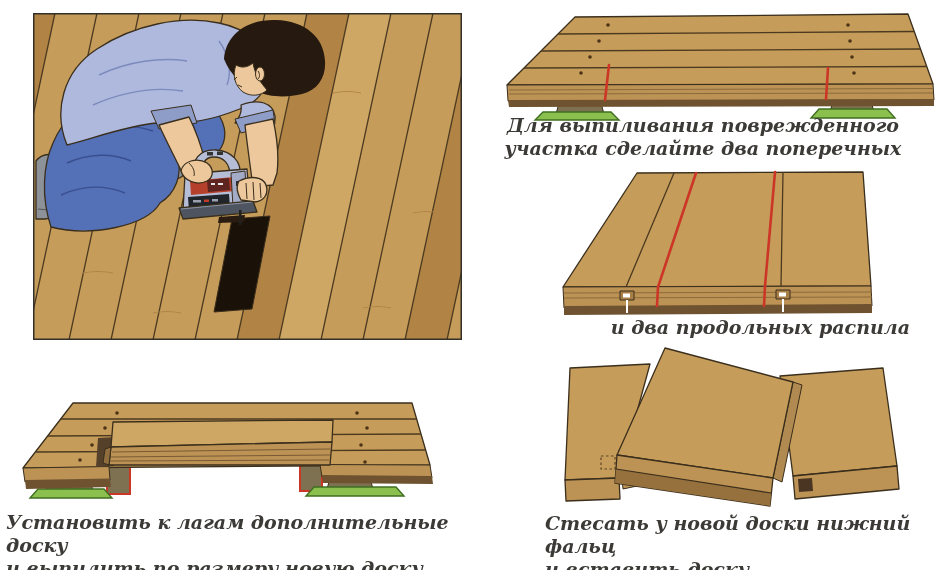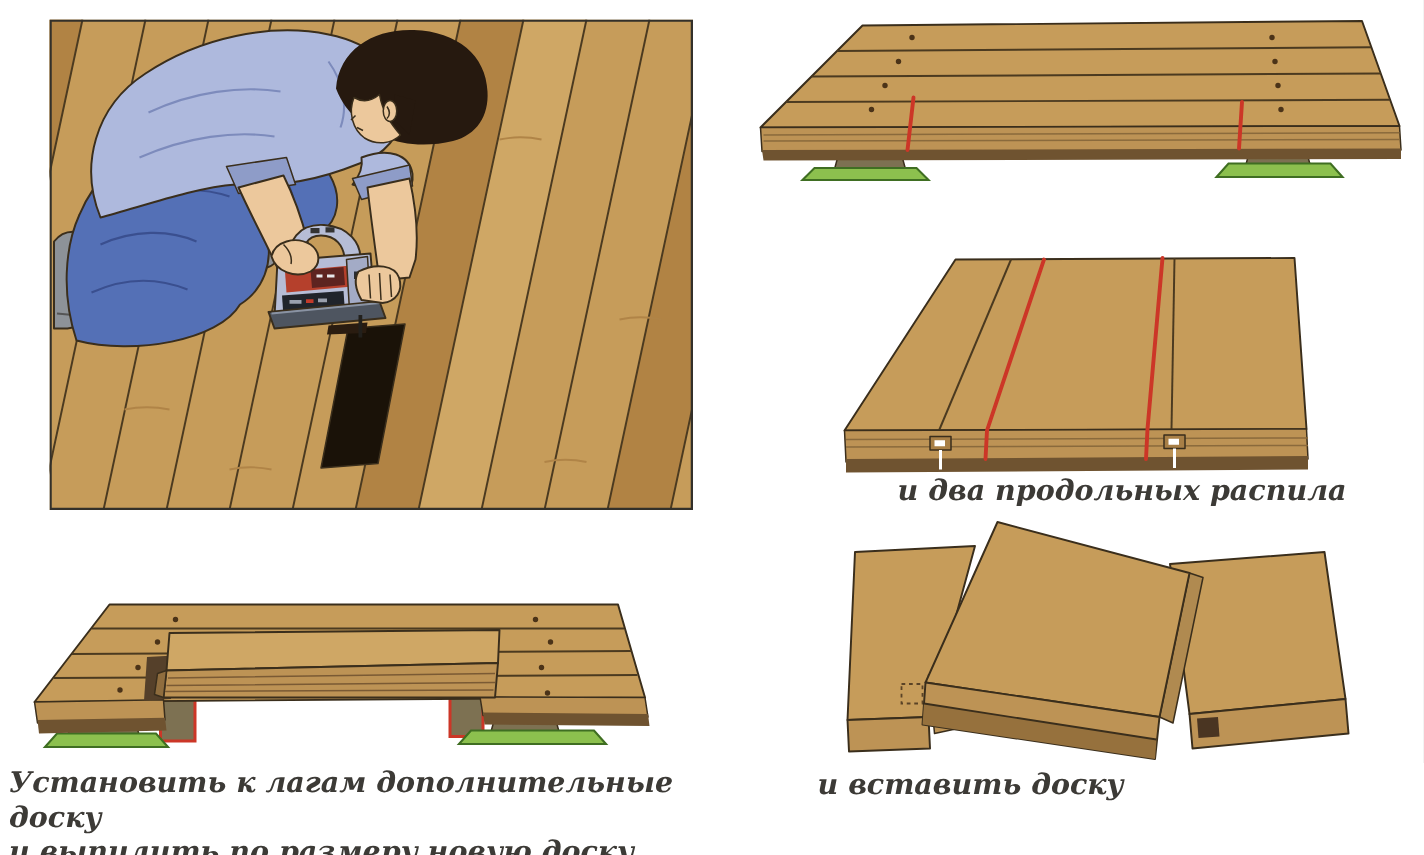--- a/index.html
+++ b/index.html
@@ -136,20 +136,24 @@
         <circle cx="353" cy="33" r="1.8" class="dot"></circle>
       <circle cx="355" cy="49" r="1.8" class="dot"></circle>
         <circle cx="357" cy="65" r="1.8" class="dot"></circle>
     </g>
     <g>
       <path d="M112,57 L108,92" class="redln"></path>
       <path d="M331,60 L329,91" class="redln"></path>
     </g>
   </svg>
 
+  <div class="caption center" style="left:497px;top:114px;width:412px;">
+    <div>Для выпиливания поврежденного</div>
+    <div>участка сделайте два поперечных</div>
+  </div>
 
   <svg class="abs" style="left:538px;top:165px;" width="410" height="152" viewBox="0 0 410 152">
     <g>
       <polygon points="99,8 325,7 333,121 25,122" class="fw st"></polygon>
       <line x1="136" y1="8" x2="88" y2="122" class="fline"></line>
       <line x1="245" y1="7" x2="243" y2="121" class="fline"></line>
       <polygon points="25,122 333,121 334,141 26,143" class="fe st1"></polygon>
       <path d="M26,128 L334,127 M26,133 L334,132" class="grain" fill="none"></path>
       <polygon points="26,141 334,139 334,148 26,150" class="fed"></polygon>
       <g>
@@ -162,21 +166,21 @@
         <rect x="241" y="127.5" width="7" height="4" fill="#ffffff"></rect>
         <line x1="245" y1="134" x2="245" y2="147" stroke="#ffffff" stroke-width="2"></line>
       </g>
     </g>
     <g>
       <path d="M158,8 L120,122 L119,141" class="redln"></path>
       <path d="M237,7 L227,121 L226,141" class="redln"></path>
     </g>
   </svg>
 
-  <div class="caption center" style="left:562px;top:316px;width:372px;">
+  <div class="caption center" style="left:538px;top:316px;width:372px;text-align:right;">
     <div>и два продольных распила</div>
   </div>
 
   <svg class="abs" style="left:12px;top:392px;" width="435" height="116" viewBox="0 0 435 116">
     <g>
       <polygon points="95,70 118,70 118,102 95,102" class="fb" stroke="var(--cutRed)" stroke-width="2"></polygon>
       <polygon points="288,70 310,70 310,99 288,99" class="fb" stroke="var(--cutRed)" stroke-width="2"></polygon>
     </g>
     <g>
       <polygon points="36,88 78,88 81,99 33,99" class="fb st1"></polygon>
@@ -234,16 +238,17 @@
     <g>
       <polygon points="248,44 257,47 237,144 228,140" fill="#b08a50" class="st1"></polygon>
       <polygon points="120,10 248,44 228,140 72,117" class="fw st"></polygon>
       <polygon points="72,117 228,140 225,168 70,145" class="fe st"></polygon>
       <polygon points="71,131 226,155 225,168 70,145" fill="#96713d"></polygon>
       <line x1="71" y1="131" x2="226" y2="155" stroke="var(--outline)" stroke-width="1.2"></line>
     </g>
   </svg>
 
   <div class="caption" style="left:545px;top:512px;width:400px;">
+    <div>Стесать у новой доски нижний фальц</div>
     <div>и вставить доску</div>
   </div>
 
 </div>
 
 </body></html>

